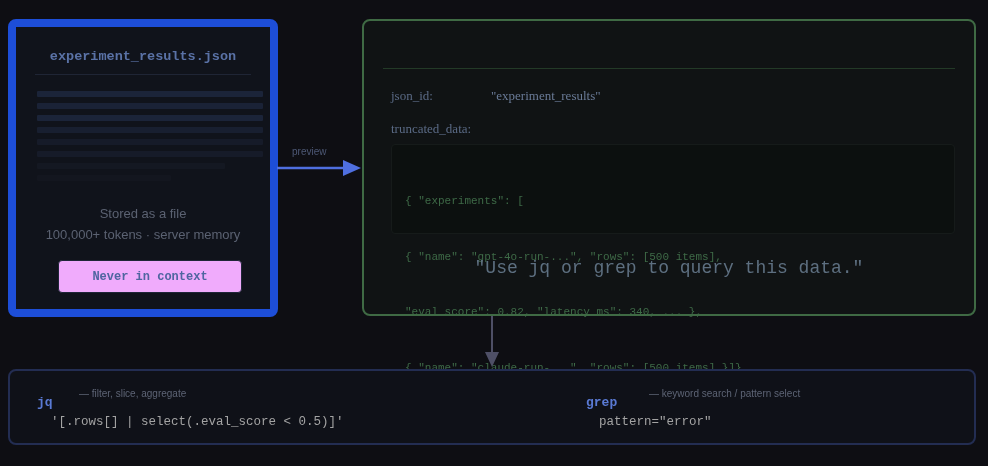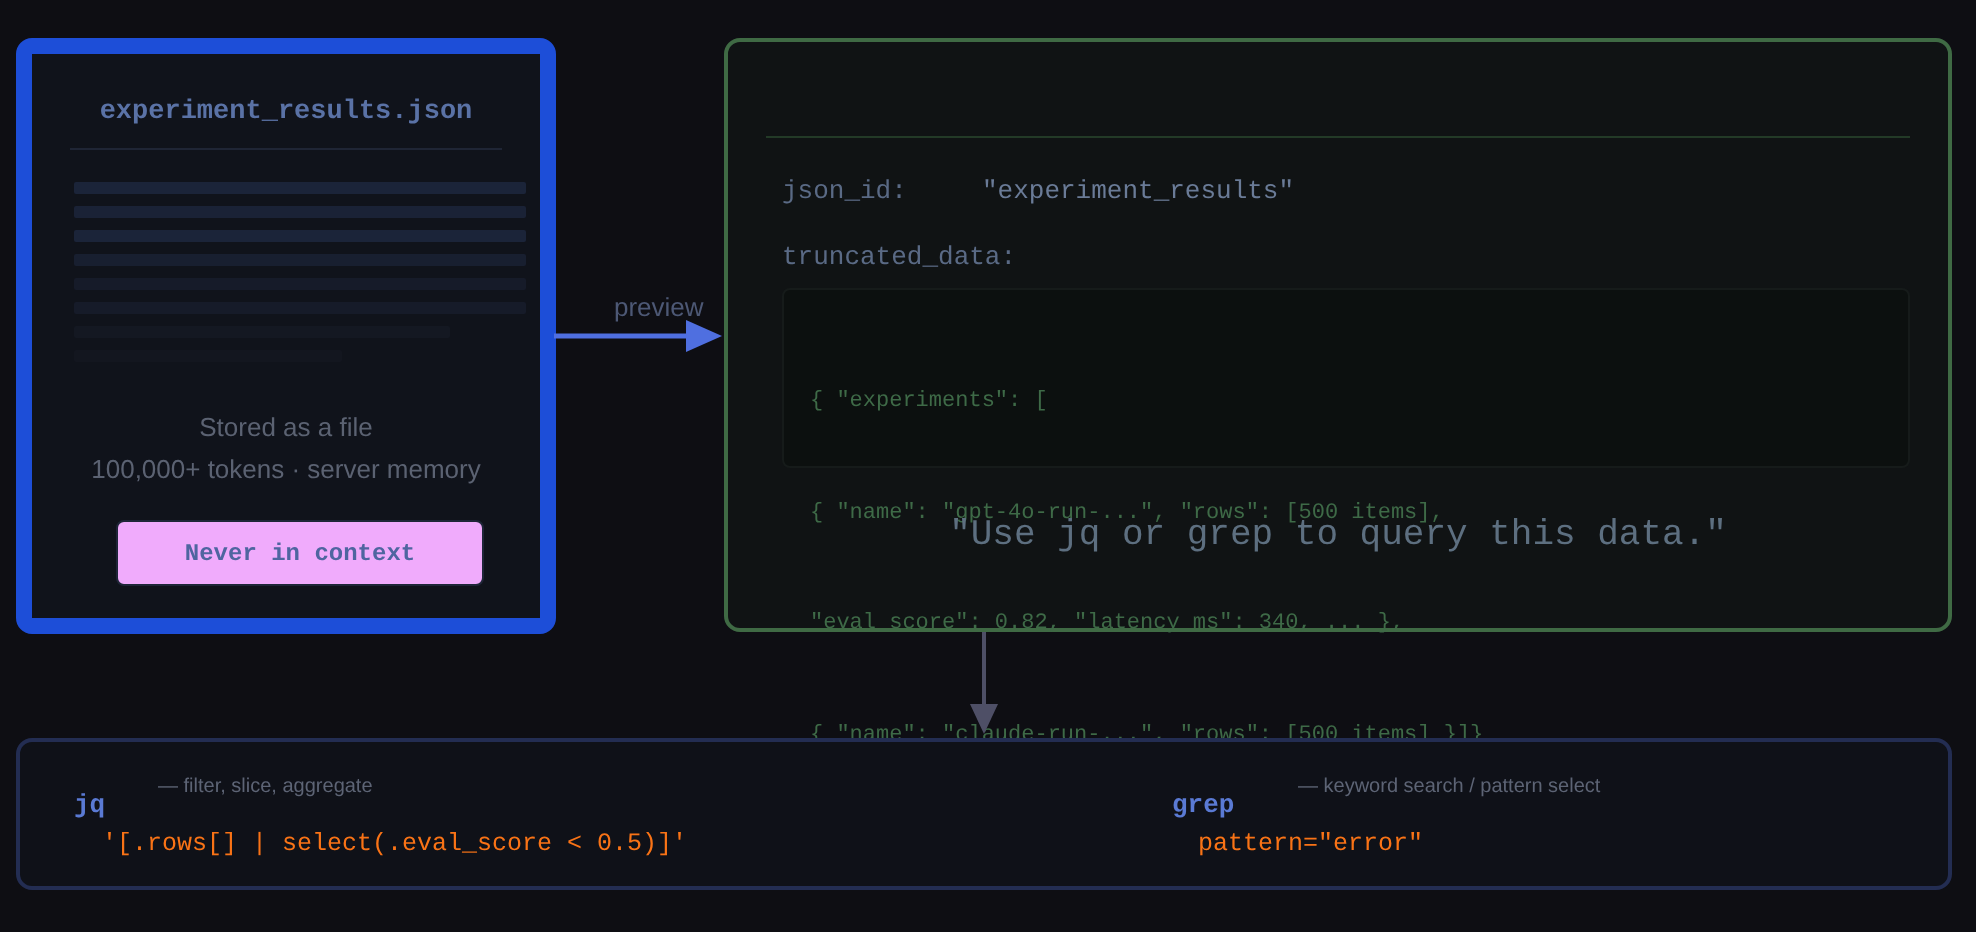--- a/index.html
+++ b/index.html
@@ -26,37 +26,37 @@
   .file-line1 { top: 179px; }
   .file-line2 { top: 200px; }
   .never-btn {
     position: absolute; left: 42px; top: 233px; width: 184px; height: 33px;
     border: 1px solid #1f2638; border-radius: 4px; background: #f0abfc;
     display: flex; align-items: center; justify-content: center;
     font-family: "Liberation Mono", monospace; font-weight: bold; font-size: 12px; color: #4f65a0;
   }
 
   .preview-label {
-    position: absolute; left: 307px; top: 146px; font-size: 13px; color: #4d5875;
+    position: absolute; left: 292px; top: 146px; font-size: 10px; color: #4d5875;
   }
   .preview-arrow { position: absolute; left: 277px; top: 158px; }
 
   .llm-box {
     position: absolute; left: 362px; top: 19px; width: 614px; height: 297px;
     background: #101314; border: 2px solid #3f6a44; border-radius: 8px;
   }
   .llm-title {
     position: absolute; left: 0; right: 0; top: 22px; text-align: center;
     font-family: "Liberation Mono", monospace; font-weight: bold; font-size: 13.5px; color: #5aa060;
   }
   .llm-divider {
     position: absolute; left: 19px; right: 19px; top: 47px; height: 1px; background: #233a27;
   }
   .kv-key, .kv-val, .trunc-label {
-    position: absolute; font-family: Liberation Mono, monospace; font-size: 13px; color: #5a6a85;
+    position: absolute; font-family: Liberation Serif, serif; font-size: 13px; color: #5a6a85;
   }
   .kv-key { left: 27px; top: 67px; }
   .kv-val { left: 127px; top: 67px; color: #6a7b97; }
   .trunc-label { left: 27px; top: 100px; }
   .code-block {
     position: absolute; left: 27px; top: 123px; width: 564px; height: 90px;
     background: #0c100f; border: 1px solid #161b1a; border-radius: 4px;
     padding: 10px 0 0 13px;
     font-family: "Liberation Mono", monospace; font-size: 11px; color: #3e6a47; line-height: 18.5px;
     white-space: pre;
@@ -72,21 +72,21 @@
     position: absolute; left: 8px; top: 369px; width: 968px; height: 76px;
     background: #0f1118; border: 2px solid #232d52; border-radius: 8px;
   }
   .tool-name {
     position: absolute; top: 24px;
     font-family: "Liberation Mono", monospace; font-weight: bold; font-size: 13px; color: #5a7ad4;
   }
   .tool-desc { position: absolute; top: 17px; font-size: 10px; color: #5d6475; margin-left: 11px; }
   .tool-example {
     position: absolute; top: 44px;
-    font-family: "Liberation Mono", monospace; font-size: 12.5px; color: #f97316;
+    font-family: "Liberation Mono", monospace; font-size: 12.5px; color: #a3a3a3;
   }
 </style>
 </head>
 <body>
 
 <div class="file-box">
   <div class="file-title">experiment_results.json</div>
   <div class="file-divider"></div>
   <div id="bars">
       <div class="bar" style="top: 64px; width: 226px; background: rgb(27, 36, 57);"></div>

